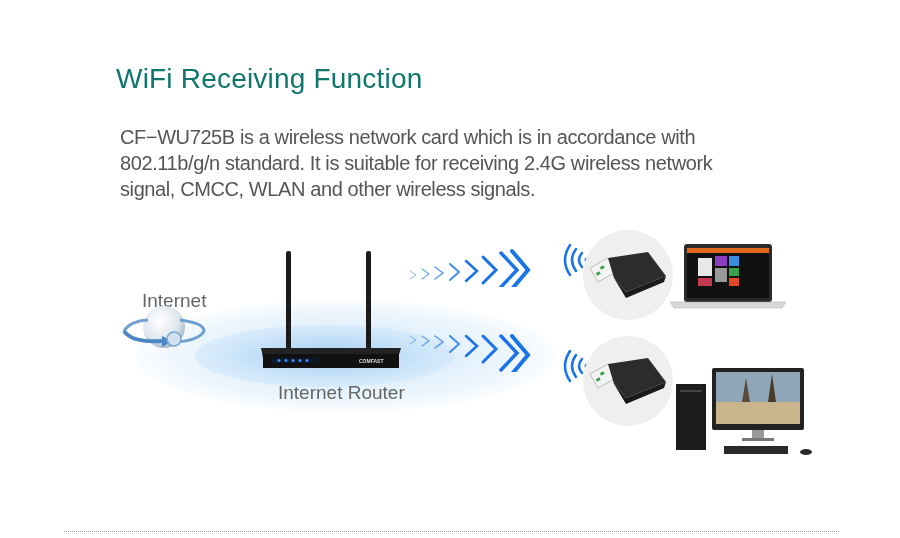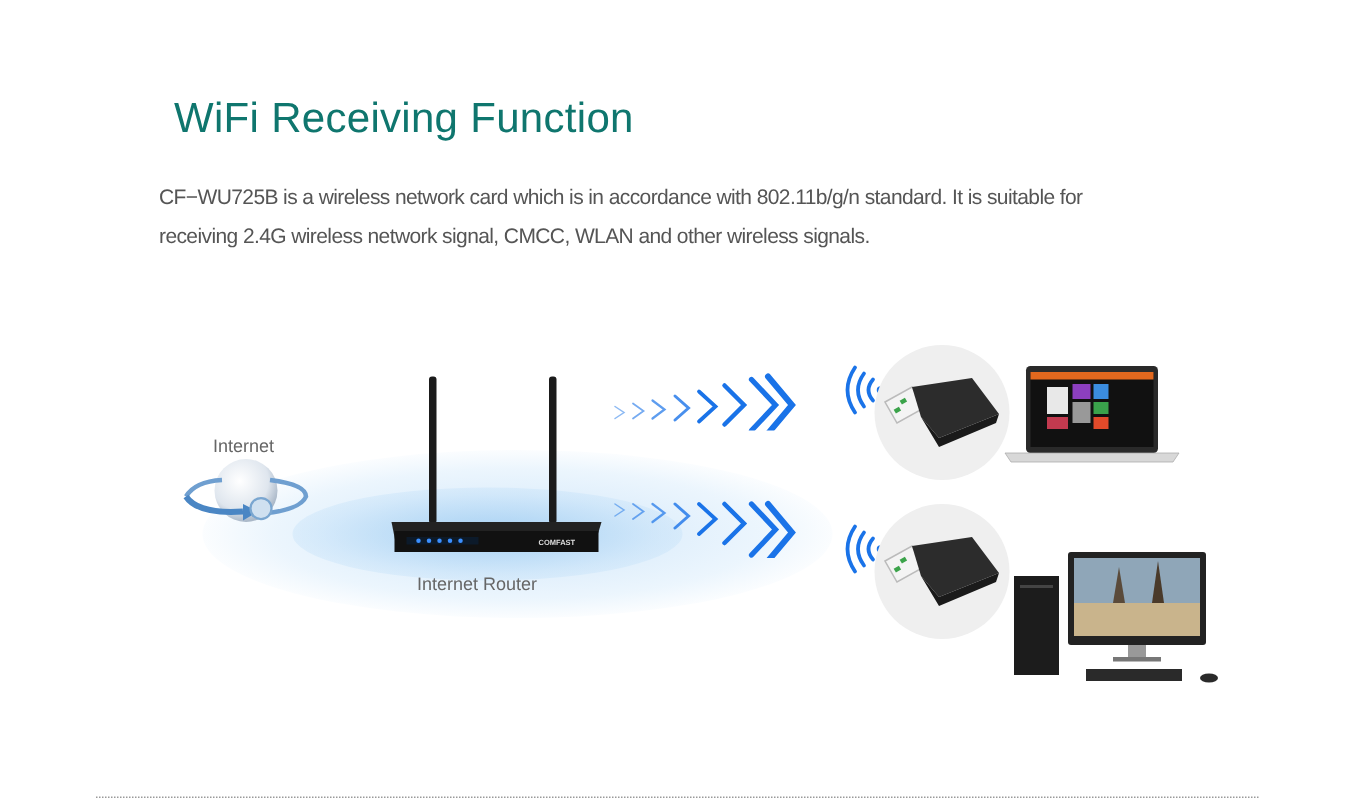--- a/index.html
+++ b/index.html
@@ -1,22 +1,22 @@
 <!DOCTYPE html>
 <html><head>
 <meta charset="utf-8">
 <style>
   html,body{margin:0;padding:0;background:#ffffff;}
   body{width:900px;height:538px;position:relative;overflow:hidden;font-family:"Liberation Sans",sans-serif;}
   .title{position:absolute;left:116px;top:44px;font-size:28px;color:#0f766e;font-weight:normal;letter-spacing:0.2px;white-space:nowrap;}
-  .desc{position:absolute;left:106px;top:104px;width:650px;font-size:14px;line-height:26px;color:#555555;letter-spacing:-0.4px;}
+  .desc{position:absolute;left:120px;top:104px;width:650px;font-size:20px;line-height:26px;color:#555555;letter-spacing:-0.4px;}
   .glow{position:absolute;border-radius:50%;}
   .glow1{left:135px;top:300px;width:420px;height:112px;background:radial-gradient(ellipse at center,rgba(170,210,245,0.55) 0%,rgba(200,228,250,0.35) 55%,rgba(235,245,253,0) 75%);}
   .glow2{left:195px;top:325px;width:260px;height:62px;background:radial-gradient(ellipse at center,rgba(150,200,240,0.7) 0%,rgba(190,222,248,0.45) 60%,rgba(230,242,252,0) 100%);}
-  .label{position:absolute;color:#666666;font-size:12px;white-space:nowrap;}
+  .label{position:absolute;color:#666666;font-size:19px;white-space:nowrap;}
   .globe{position:absolute;left:120px;top:305px;width:88px;height:50px;}
   .router{position:absolute;left:255px;top:248px;width:150px;height:125px;}
   .arrows{position:absolute;width:130px;height:42px;}
   .bubble{position:absolute;width:90px;height:90px;border-radius:50%;background:#efefef;}
   .device{position:absolute;}
   .dots{position:absolute;left:64px;top:531px;width:775px;border-top:1px dotted #9a9a9a;}
 </style>
 </head>
 <body>
 

